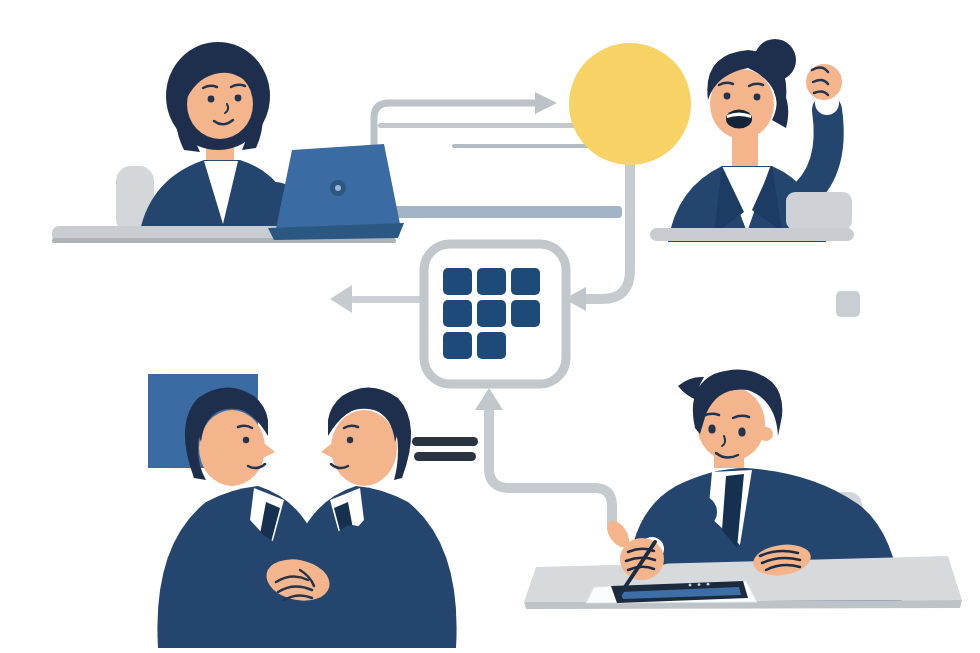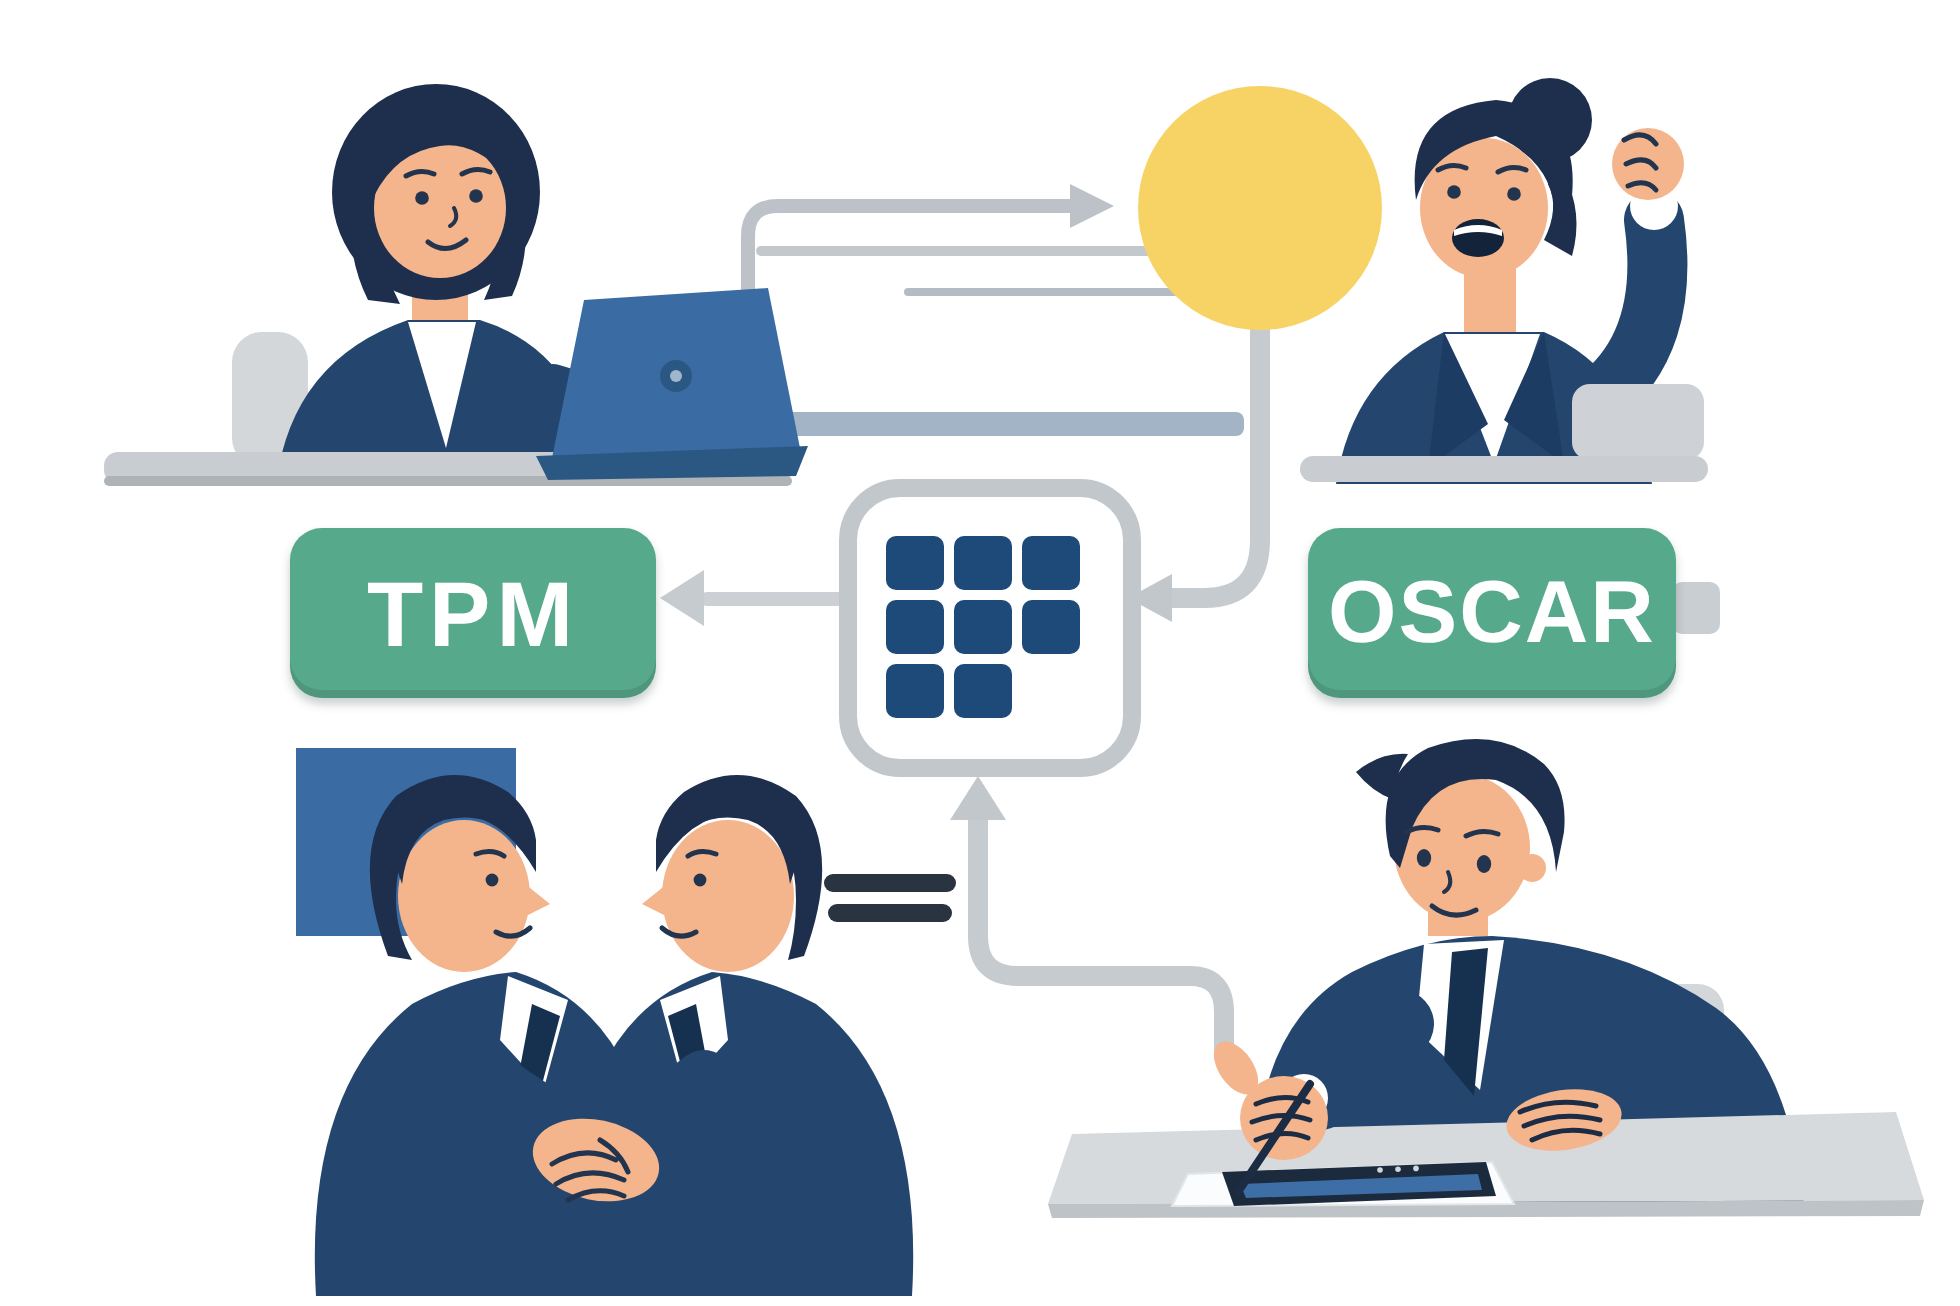--- a/index.html
+++ b/index.html
@@ -214,20 +214,14 @@
     <circle cx="652" cy="549" r="12" fill="#ffffff"></circle>
     <g>
       <ellipse cx="618" cy="534" rx="8.5" ry="15" fill="var(--skin)" transform="rotate(-35 618 534)"></ellipse>
       <ellipse cx="642" cy="559" rx="22" ry="21" fill="var(--skin)"></ellipse>
       <path d="M 628 552 Q 642 546 654 551 M 626 561 Q 641 555 655 560 M 628 570 Q 642 564 654 569" fill="none" stroke="#1c2c44" stroke-width="2.5" stroke-linecap="round"></path>
       <line x1="655" y1="542" x2="619" y2="596" stroke="#1c2c44" stroke-width="4" stroke-linecap="round"></line>
     </g>
   </g>
 </svg>
 
-<div class="node-label label-tpm">
-  <span>TPM</span>
+
 </div>
-<div class="node-label label-oscar">
-  <span>OSCAR</span>
-</div>
-
-</div>
 
 </body></html>

